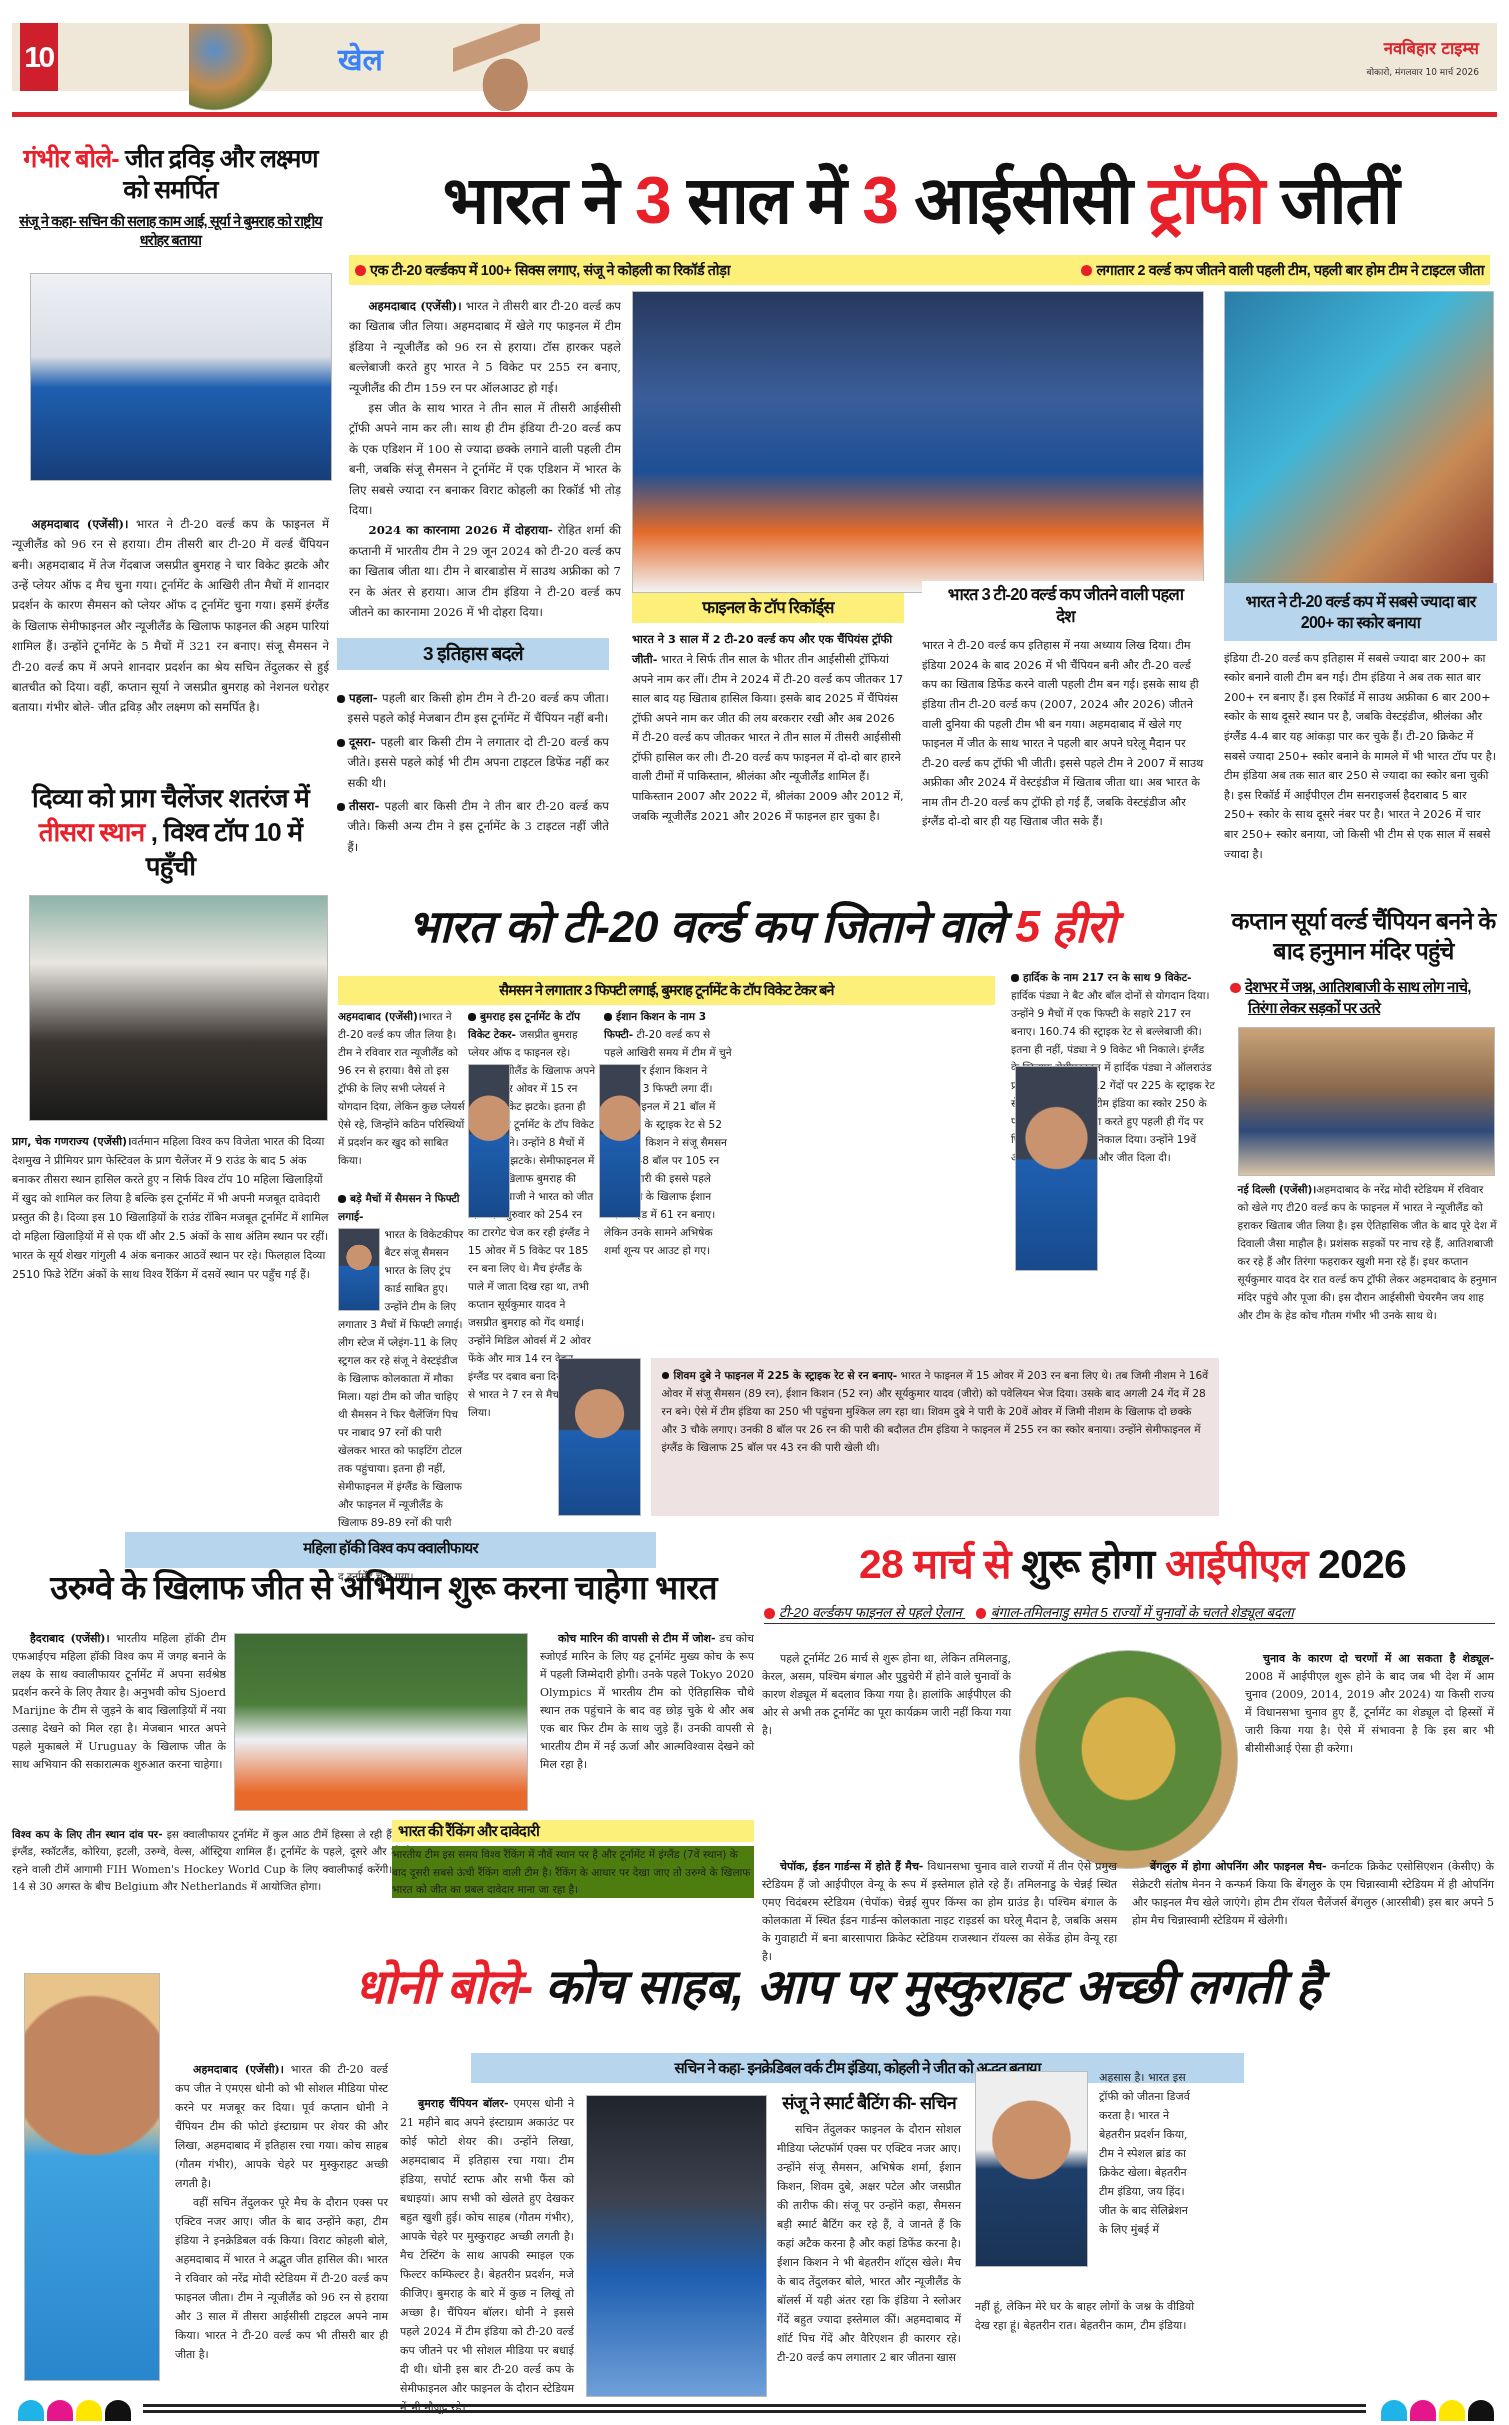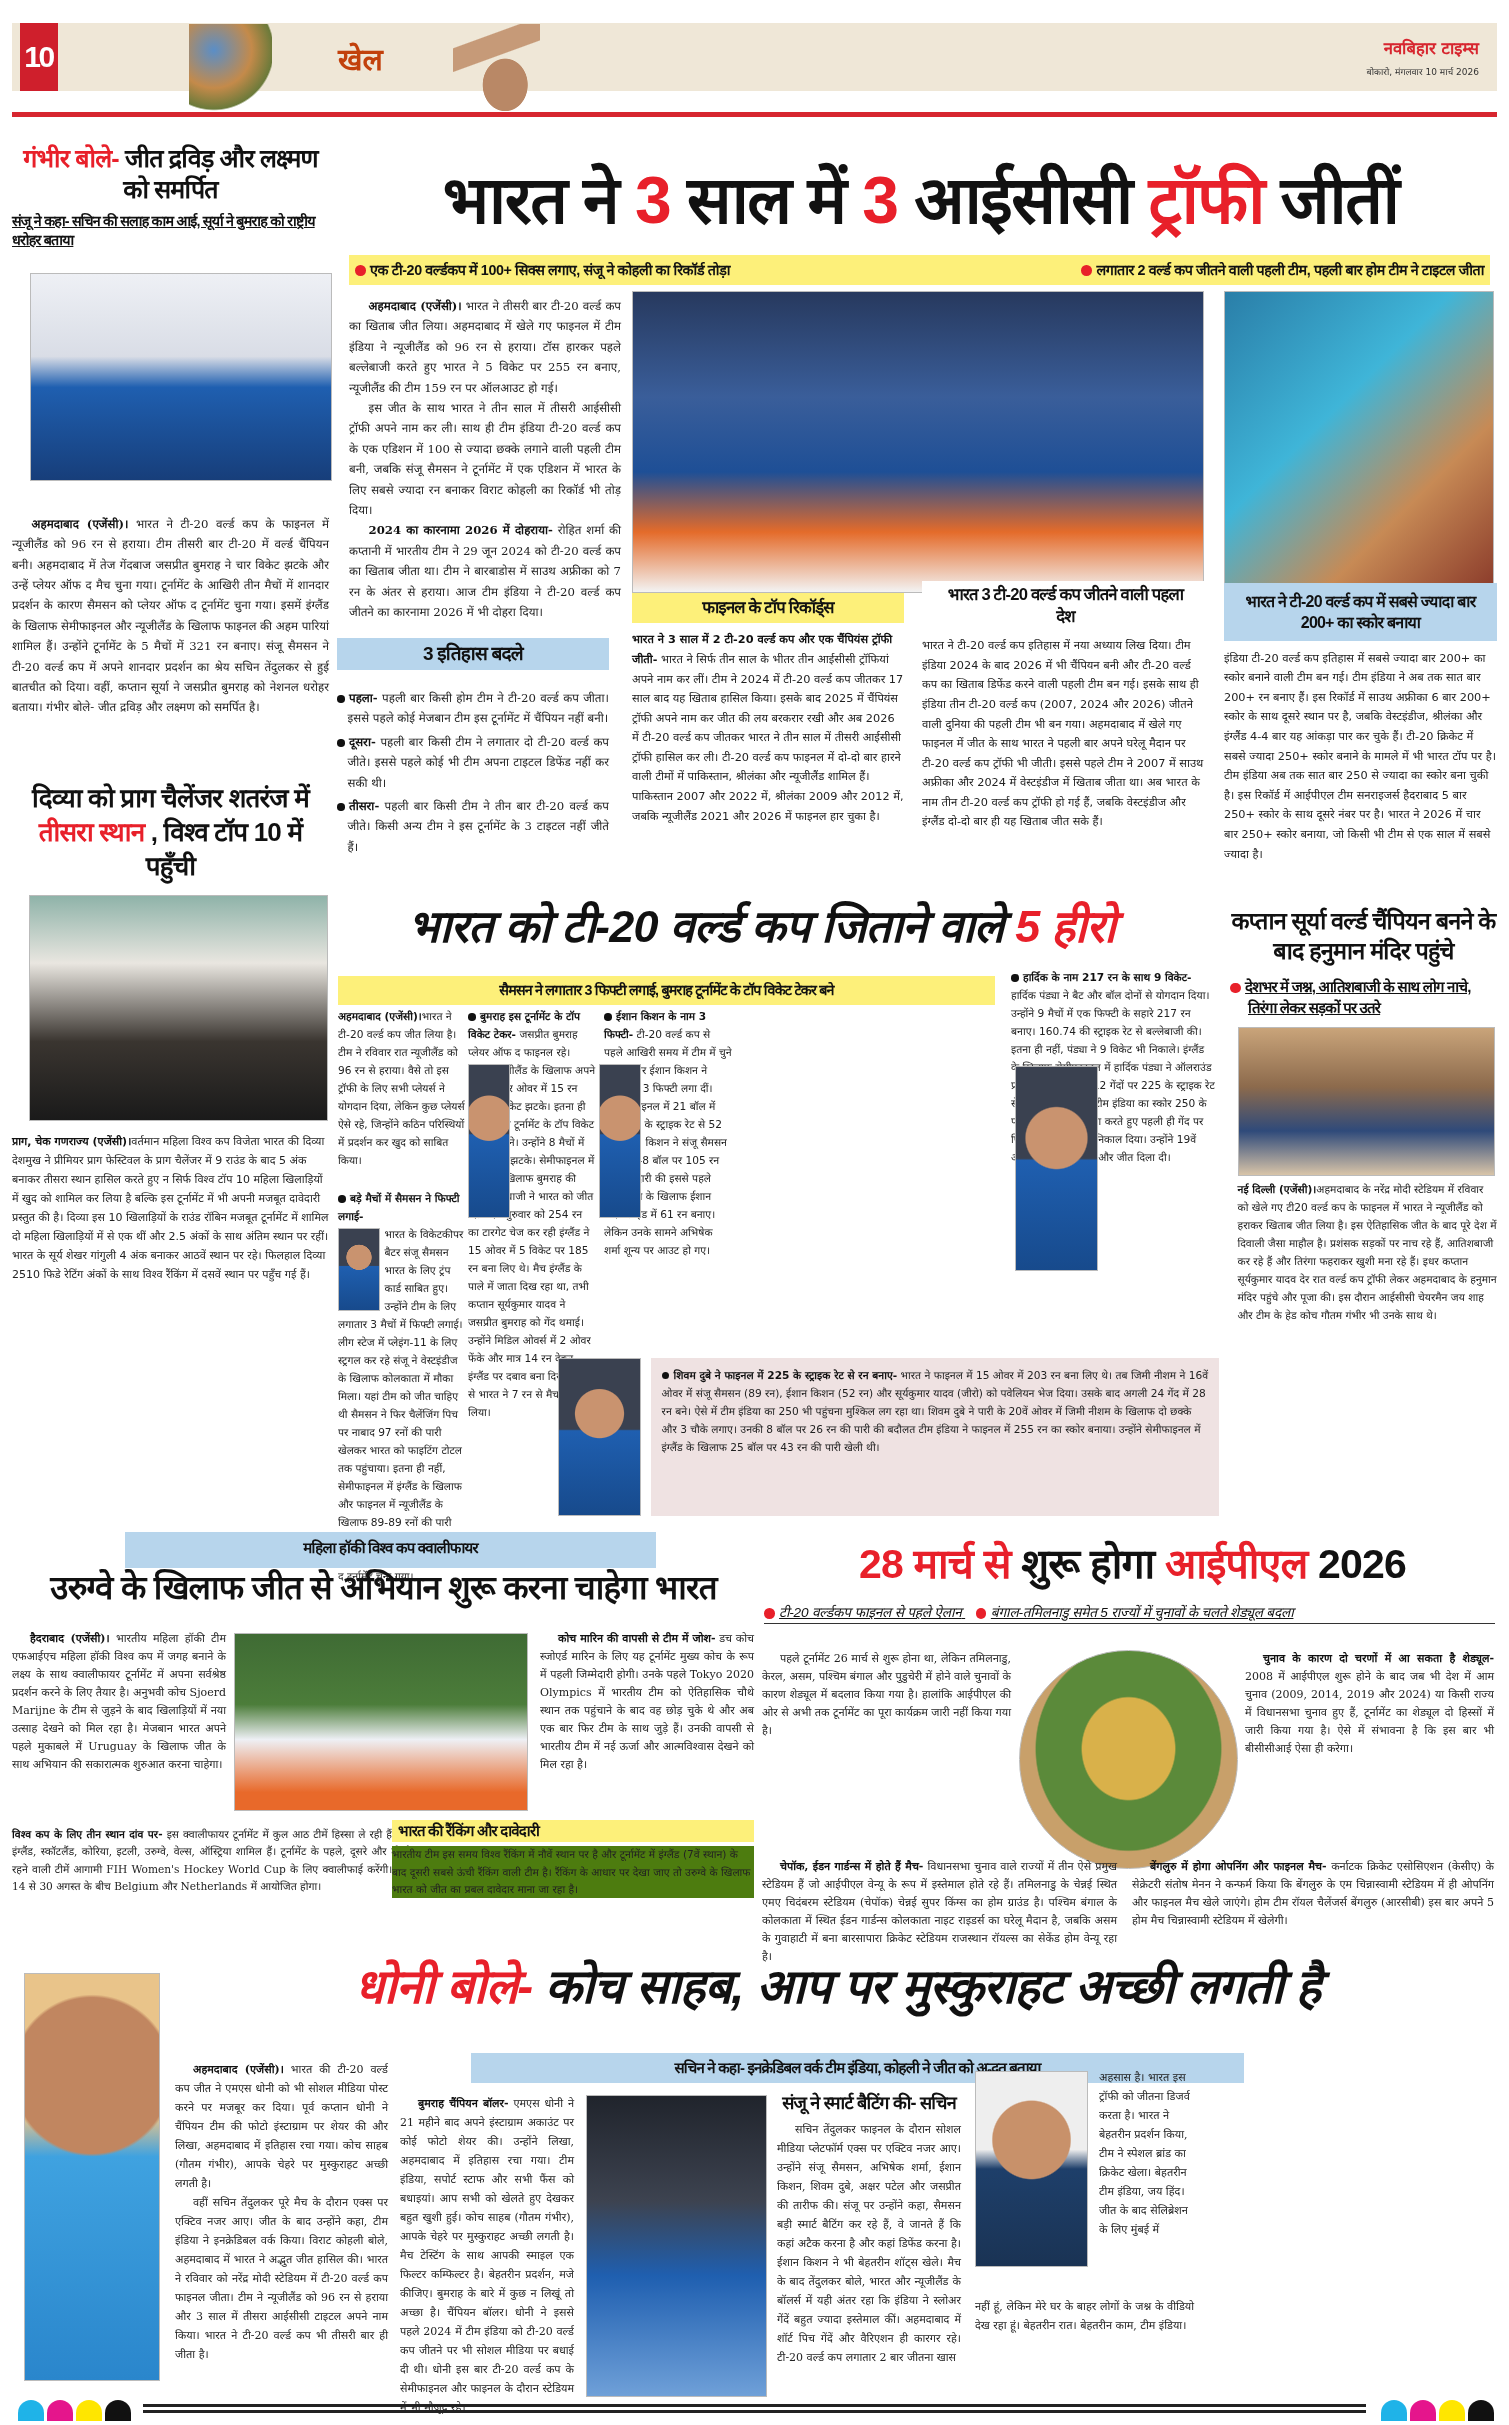--- a/index.html
+++ b/index.html
@@ -33,31 +33,31 @@
 .rule2{border-top:3px solid #222;border-bottom:3px solid #222;height:9px}
 </style>
 </head>
 <body>
 
 <div class="abs" style="left:12px;top:22.6px;width:1485px;height:68px;background:#efe7d7"></div>
 <div class="abs" style="left:19.6px;top:22.6px;width:38px;height:68px;background:#cf1f2c;display:flex;align-items:center;justify-content:center">
   <span style="color:#fff;font:bold 30px 'Liberation Sans',sans-serif;letter-spacing:-2.3px">10</span>
 </div>
 <div class="abs" style="left:189px;top:24px;width:83px;height:87px;background:radial-gradient(circle at 30% 30%,#5a8ec7,#c48a4a 45%,#6b7a3a 70%,transparent 72%)"></div>
-<div class="abs" style="left:338px;top:38px;color:#c2410c;font:bold 30px 'DejaVu Sans',sans-serif">खेल</div>
+<div class="abs" style="left:338px;top:38px;color:#3b82f6;font:bold 30px 'DejaVu Sans',sans-serif">खेल</div>
 <div class="abs" style="left:453px;top:24px;width:87px;height:87px;background:linear-gradient(160deg,transparent 20%,#c69a78 21% 40%,transparent 41%),radial-gradient(ellipse at 60% 70%,#b98866 0 30%,transparent 31%)"></div>
 <div class="abs" style="right:30px;top:36px;color:#d7262f;font:bold 16.6px 'DejaVu Sans',sans-serif">नवबिहार टाइम्स</div>
 <div class="abs" style="right:30px;top:65px;color:#333;font:9px 'DejaVu Sans',sans-serif">बोकारो, मंगलवार 10 मार्च 2026</div>
 <div class="abs" style="left:12px;top:112px;width:1485px;height:4.5px;background:#d7262f"></div>
 
 <div class="abs" style="left:12px;top:143px;width:317px">
   <div class="hd" style="font-size:25px;text-align:center;line-height:1.25">
     <span class="red">गंभीर बोले-</span><span> जीत द्रविड़ और लक्ष्मण को समर्पित</span>
   </div>
-  <div class="hd ul" style="font-size:14.3px;text-align:left;margin-top:6px;line-height:1.35;font-weight:bold">संजू ने कहा- सचिन की सलाह काम आई, सूर्या ने बुमराह को राष्ट्रीय धरोहर बताया</div>
+  <div class="hd ul" style="font-size:14.3px;text-align:center;margin-top:6px;line-height:1.35;font-weight:bold">संजू ने कहा- सचिन की सलाह काम आई, सूर्या ने बुमराह को राष्ट्रीय धरोहर बताया</div>
   <div class="photo ph-press" style="position:relative;width:302px;height:208px;margin:22.6px 0 0 18px"></div>
   <div class="p" style="margin-top:33px;text-indent:19.6px">
     <b>अहमदाबाद (एजेंसी)।</b> <span>भारत ने टी-20 वर्ल्ड कप के फाइनल में न्यूजीलैंड को 96 रन से हराया। टीम तीसरी बार टी-20 में वर्ल्ड चैंपियन बनी। अहमदाबाद में तेज गेंदबाज जसप्रीत बुमराह ने चार विकेट झटके और उन्हें प्लेयर ऑफ द मैच चुना गया। टूर्नामेंट के आखिरी तीन मैचों में शानदार प्रदर्शन के कारण सैमसन को प्लेयर ऑफ द टूर्नामेंट चुना गया। इसमें इंग्लैंड के खिलाफ सेमीफाइनल और न्यूजीलैंड के खिलाफ फाइनल की अहम पारियां शामिल हैं। उन्होंने टूर्नामेंट के 5 मैचों में 321 रन बनाए। संजू सैमसन ने टी-20 वर्ल्ड कप में अपने शानदार प्रदर्शन का श्रेय सचिन तेंदुलकर से हुई बातचीत को दिया। वहीं, कप्तान सूर्या ने जसप्रीत बुमराह को नेशनल धरोहर बताया। गंभीर बोले- जीत द्रविड़ और लक्ष्मण को समर्पित है।</span>
   </div>
 </div>
 
 <div class="abs hd" style="left:347px;top:166px;width:1147px;font-size:66px;text-align:center;letter-spacing:-1.5px">
   <span>भारत ने </span><span class="red">3</span><span> साल में </span><span class="red">3</span><span> आईसीसी </span><span class="red">ट्रॉफी</span><span> जीतीं</span>
 </div>
 <div class="abs yb hd" style="left:349px;top:255px;width:1141px;height:30px;font-size:14.3px;display:flex;align-items:center;justify-content:space-between;padding:0 6px;letter-spacing:-0.4px">

